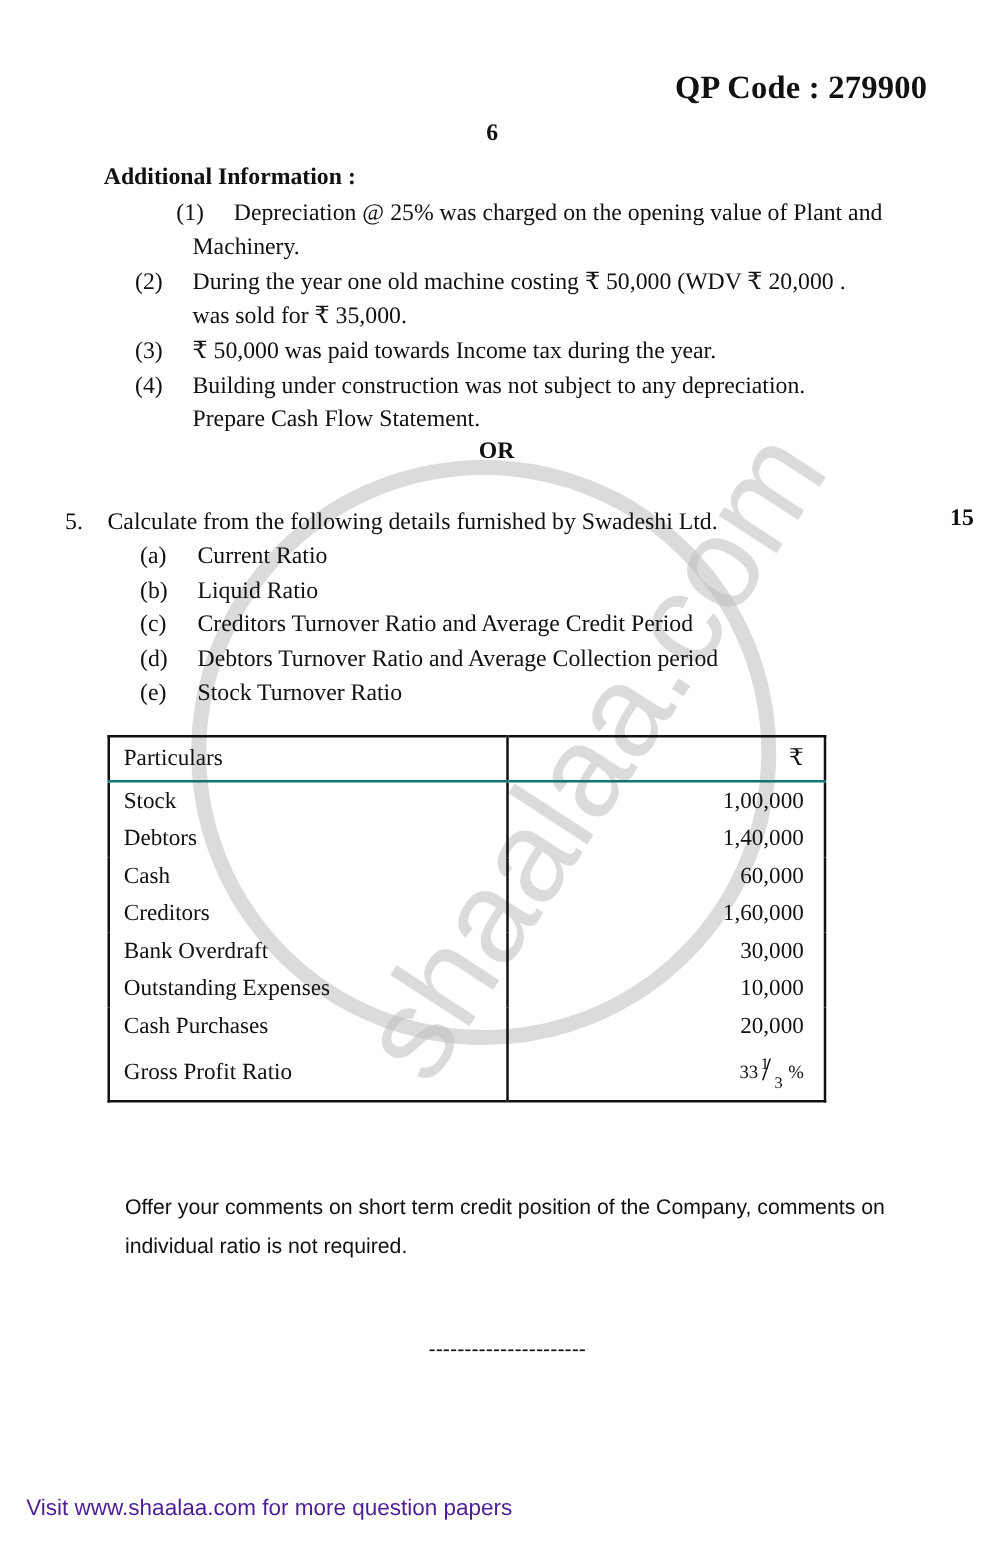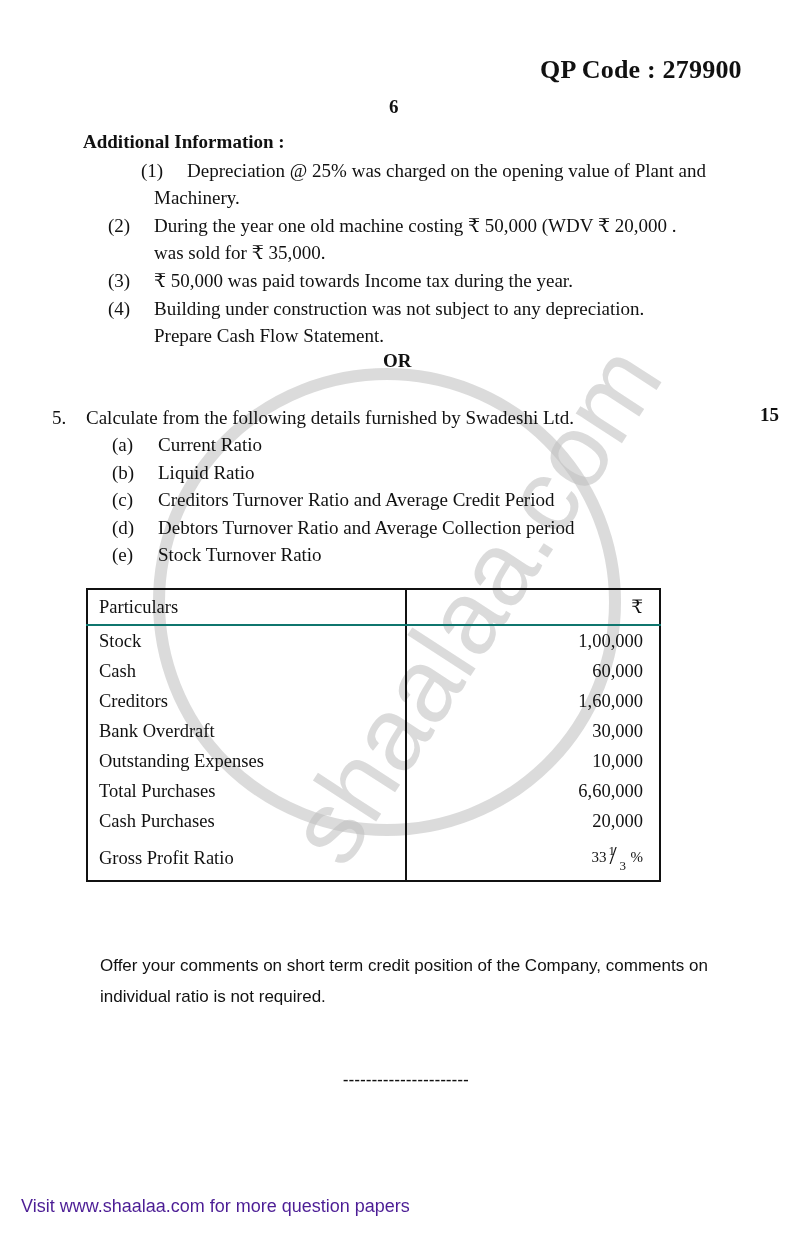--- a/index.html
+++ b/index.html
@@ -90,38 +90,38 @@
   <tbody>
       <tr>
     <th>Particulars</th>
     <th class="cur">₹</th>
   </tr>
   <tr>
     <td>Stock</td>
     <td class="val">1,00,000</td>
   </tr>
   <tr>
+    <td>Debtors</td>
+    <td class="val">1,40,000</td>
+  </tr>
+  <tr>
     <td>Cash</td>
     <td class="val">60,000</td>
   </tr>
   <tr>
     <td>Creditors</td>
     <td class="val">1,60,000</td>
   </tr>
   <tr>
     <td>Bank Overdraft</td>
     <td class="val">30,000</td>
   </tr>
   <tr>
     <td>Outstanding Expenses</td>
     <td class="val">10,000</td>
-  </tr>
-  <tr>
-    <td>Total Purchases</td>
-    <td class="val">6,60,000</td>
   </tr>
   <tr>
     <td>Cash Purchases</td>
     <td class="val">20,000</td>
   </tr>
   <tr class="gp">
     <td>Gross Profit Ratio</td>
     <td class="val">
       <span style="font-size:15px;">33</span><span class="frac"><span class="n">1</span><span class="s">/</span><span class="d">3</span></span><span style="font-size:15px;">%</span>
     </td>

